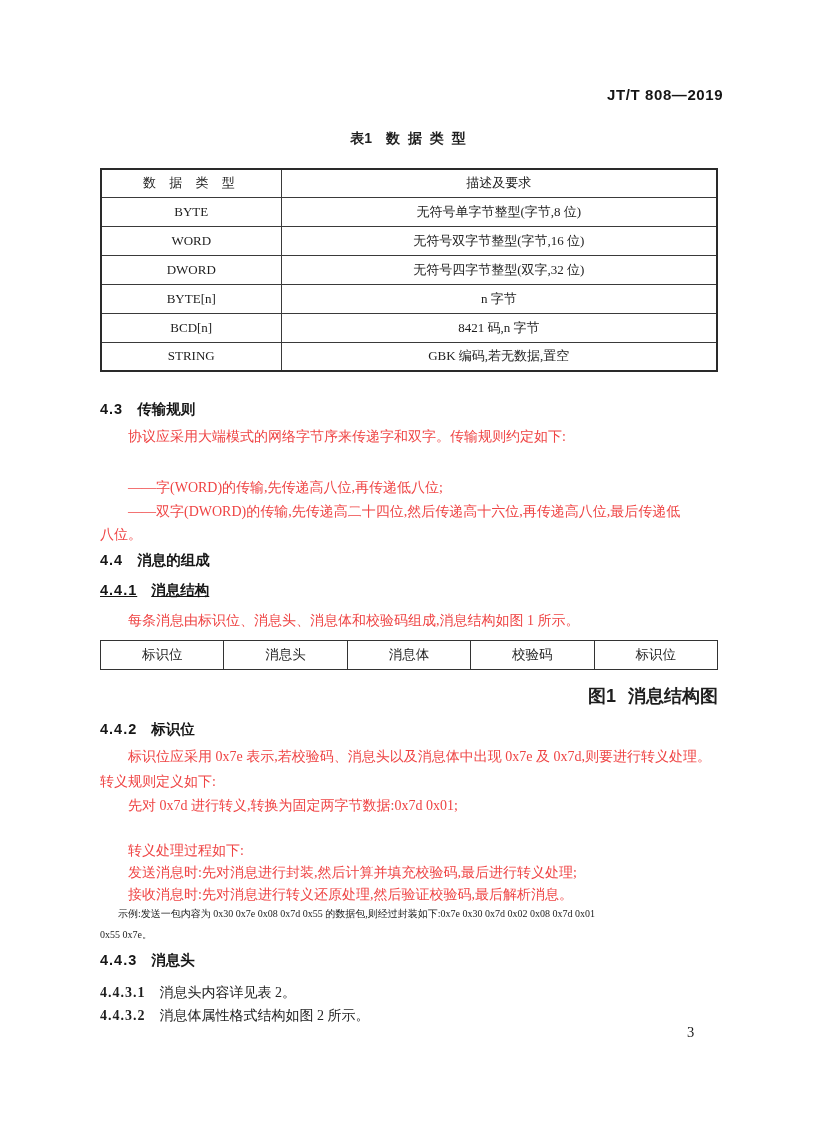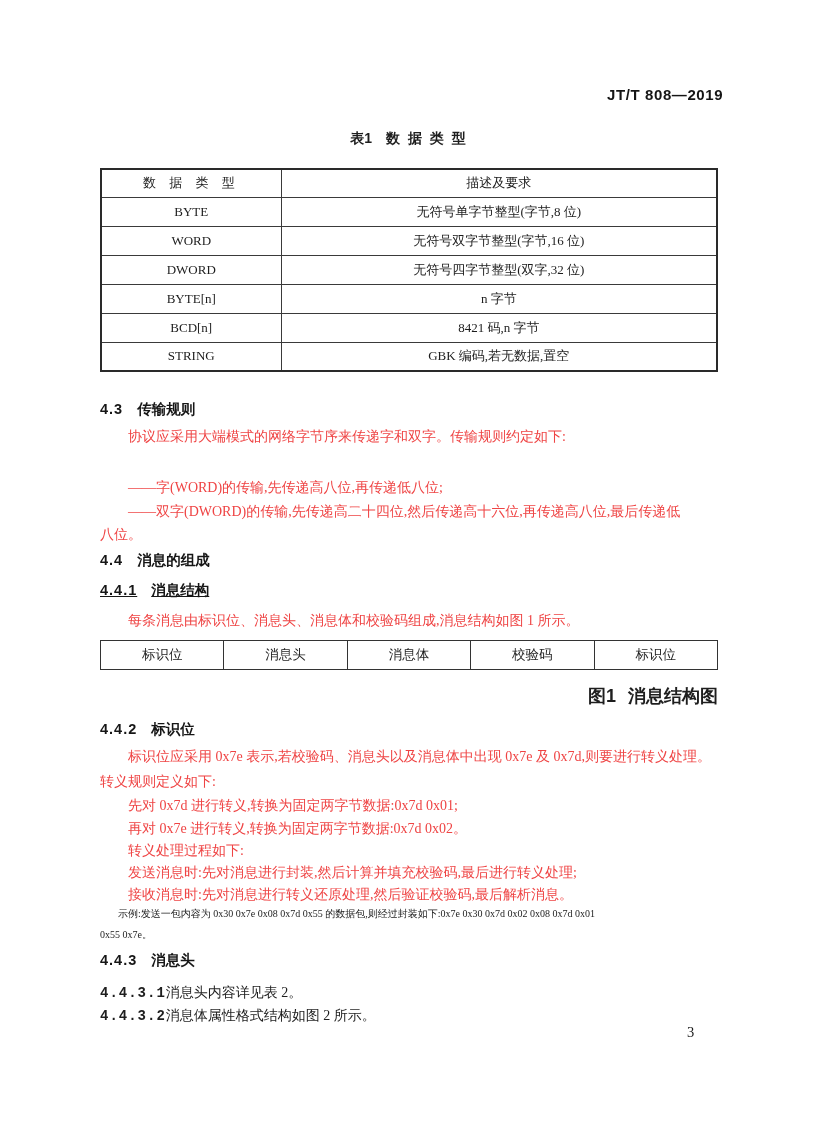--- a/index.html
+++ b/index.html
@@ -54,22 +54,22 @@
     border:1px solid #333; text-align:center; vertical-align:middle; height:29px;
   }
   .fig-table { border:1.5px solid #2a2a2a; }
   .fig-caption {
     left:100px; top:684px; width:618px; text-align:right;
     font-family:"Liberation Sans","DejaVu Sans",sans-serif; font-weight:bold; font-size:18px;
   }
   .fig-caption .cap-label { margin-right:12px; }
   .clause { left:100px; width:618px; font-size:14px; white-space:nowrap; }
   .clause .c-num {
-    font-family:Liberation Mono, monospace; font-weight:bold;
-    letter-spacing:1px;text-align:center;
+    font-family:Liberation Serif, serif; font-weight:bold;
+    margin-right:14px; letter-spacing:1px;text-align:center;
   }
   .page-number { left:687px; top:1024px; font-size:14.5px; color:#1a1a1a; }
 </style>
 </head>
 <body>
 
 <div class="page">
 
   <div class="abs doc-number">JT/T 808—2019</div>
 
@@ -141,21 +141,20 @@
   <div class="abs fig-caption">
     <span class="cap-label">图1</span><span>消息结构图</span>
   </div>
 
   <div class="abs heading" style="left:100px; top:720px;">
     <span class="h-num">4.4.2</span><span>标识位</span>
   </div>
   <div class="abs bodyline indent" style="top:748px;">标识位应采用 0x7e 表示,若校验码、消息头以及消息体中出现 0x7e 及 0x7d,则要进行转义处理。</div>
   <div class="abs bodyline" style="top:773px;">转义规则定义如下:</div>
   <div class="abs bodyline indent" style="top:797px;">先对 0x7d 进行转义,转换为固定两字节数据:0x7d 0x01;</div>
-  <div class="abs bodyline indent" style="top:820px;">再对 0x7e 进行转义,转换为固定两字节数据:0x7d 0x02。</div>
   <div class="abs bodyline indent" style="top:842px;">转义处理过程如下:</div>
   <div class="abs bodyline indent" style="top:864px;">发送消息时:先对消息进行封装,然后计算并填充校验码,最后进行转义处理;</div>
   <div class="abs bodyline indent" style="top:886px;">接收消息时:先对消息进行转义还原处理,然后验证校验码,最后解析消息。</div>
   <div class="abs bodyline example" style="top:905px; text-indent:18px;">示例:发送一包内容为 0x30 0x7e 0x08 0x7d 0x55 的数据包,则经过封装如下:0x7e 0x30 0x7d 0x02 0x08 0x7d 0x01</div>
   <div class="abs bodyline example" style="top:926px;">0x55 0x7e。</div>
 
   <div class="abs heading" style="left:100px; top:951px;">
     <span class="h-num">4.4.3</span><span>消息头</span>
   </div>
   <div class="abs clause" style="top:984px;">

